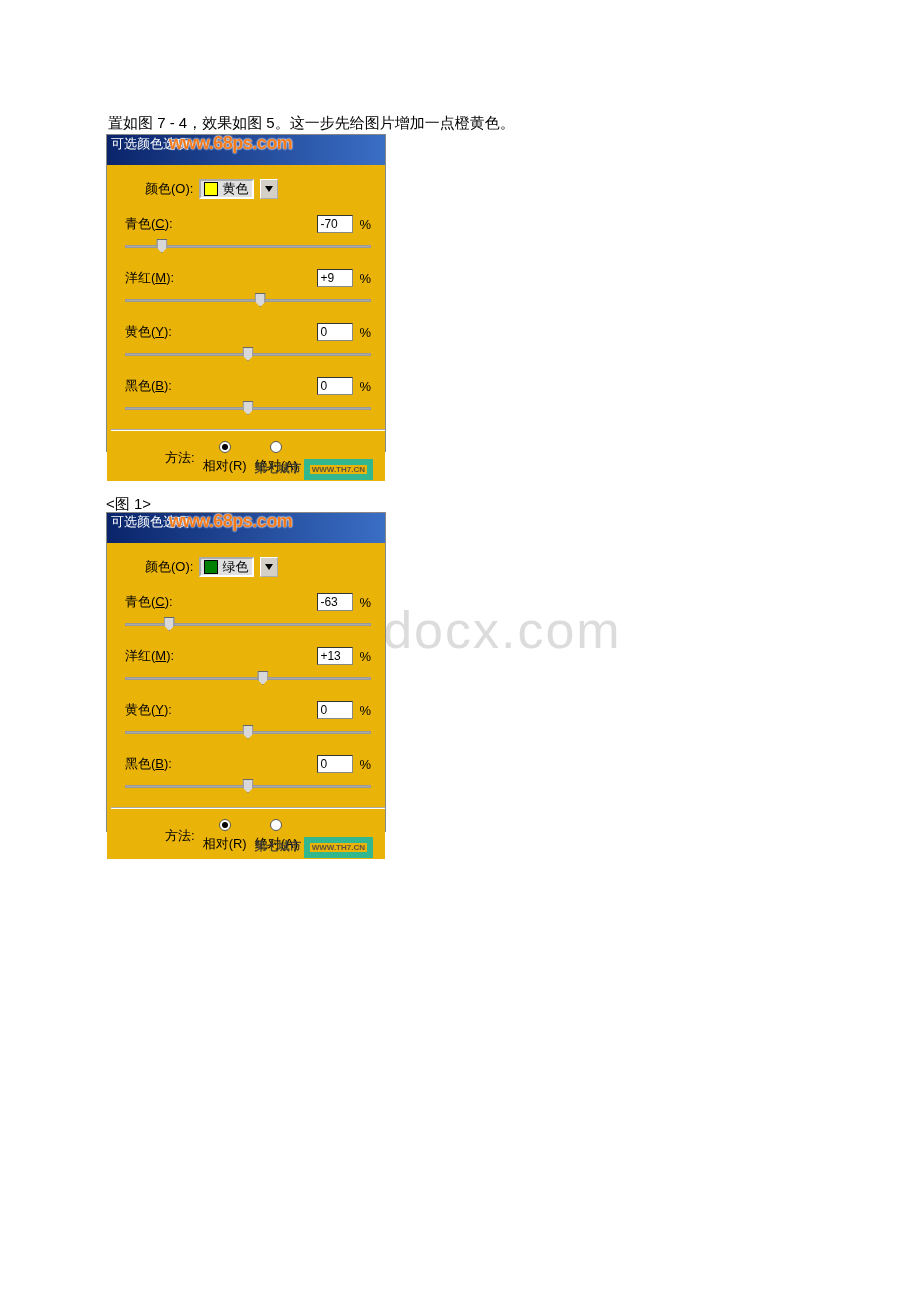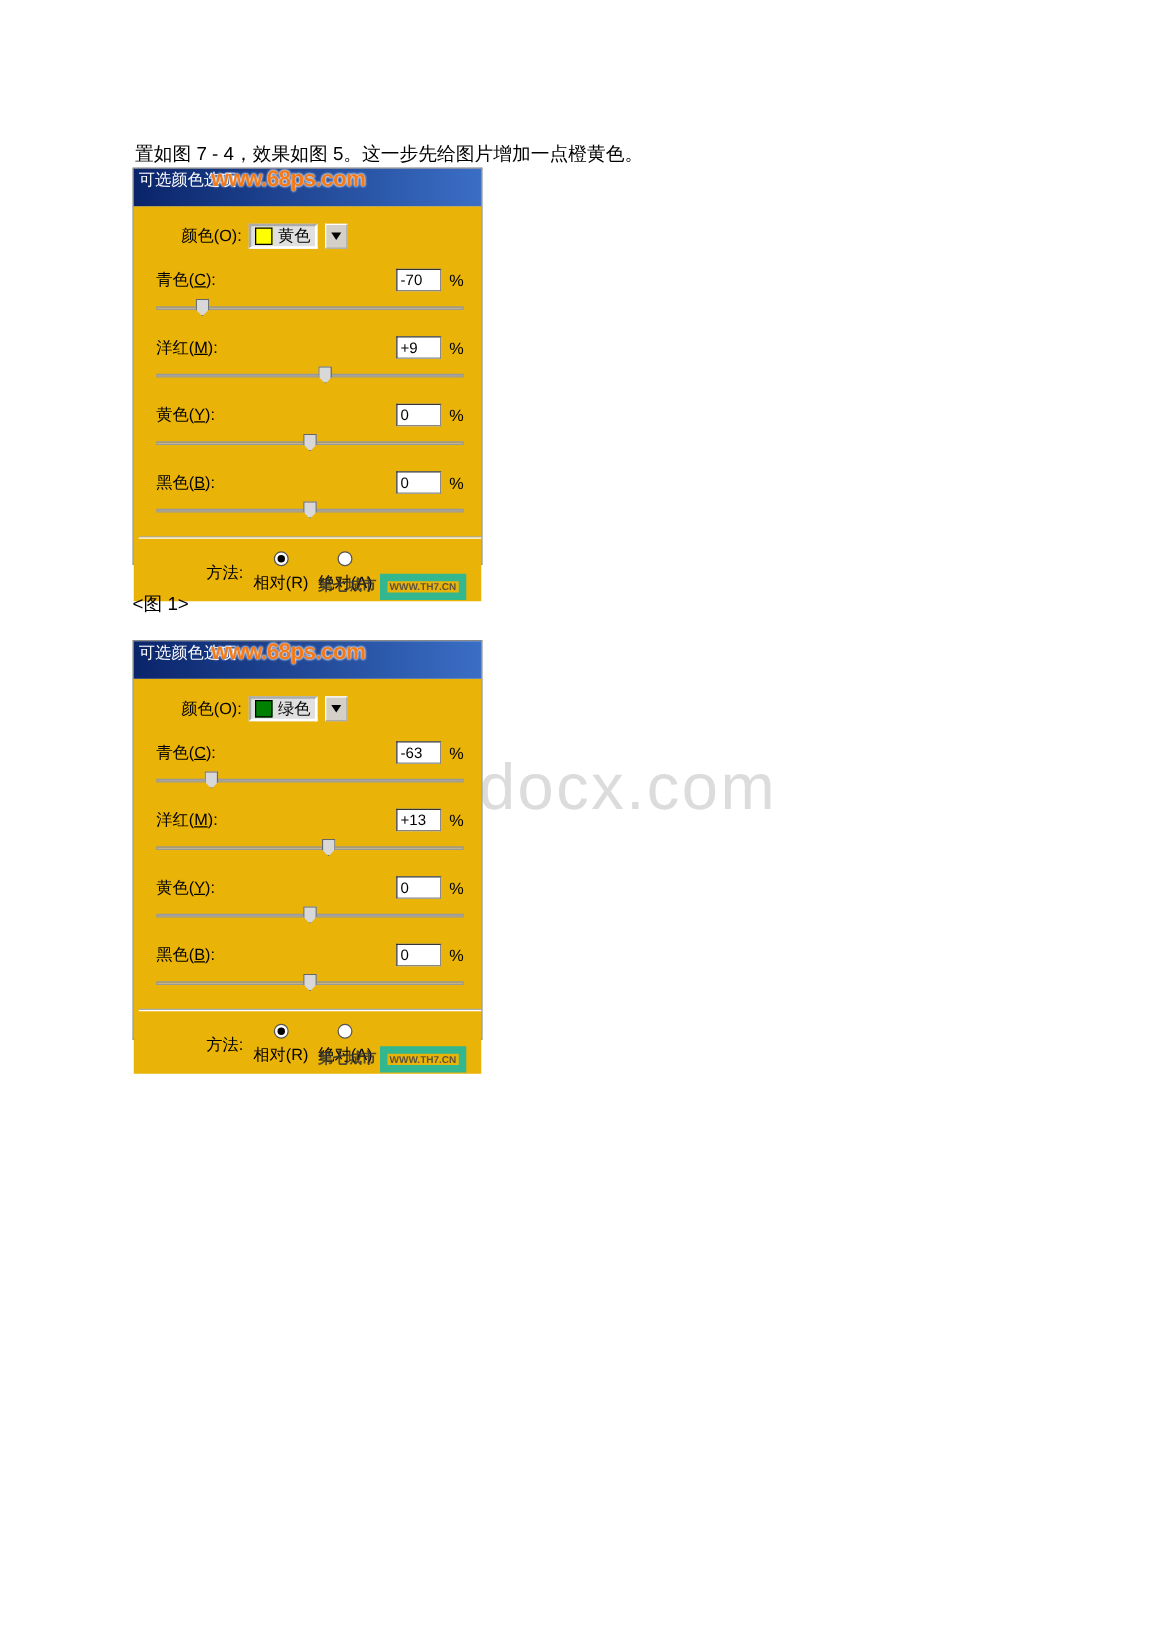--- a/index.html
+++ b/index.html
@@ -15,21 +15,21 @@
   .caption {
     position: absolute;
     left: 108px;
     font-size: 15px;
     color: #000;
   }
   .caption-top { top: 114px; }
   .figure-label {
     position: absolute;
     left: 106px;
-    top: 474px;
+    top: 495px;
     font-size: 15px;
     color: #000;
   }
   .panel {
     position: absolute;
     left: 106px;
     width: 280px;
     background: #e8e8e8;
     border: 1px solid #888;
     font-size: 13px;

